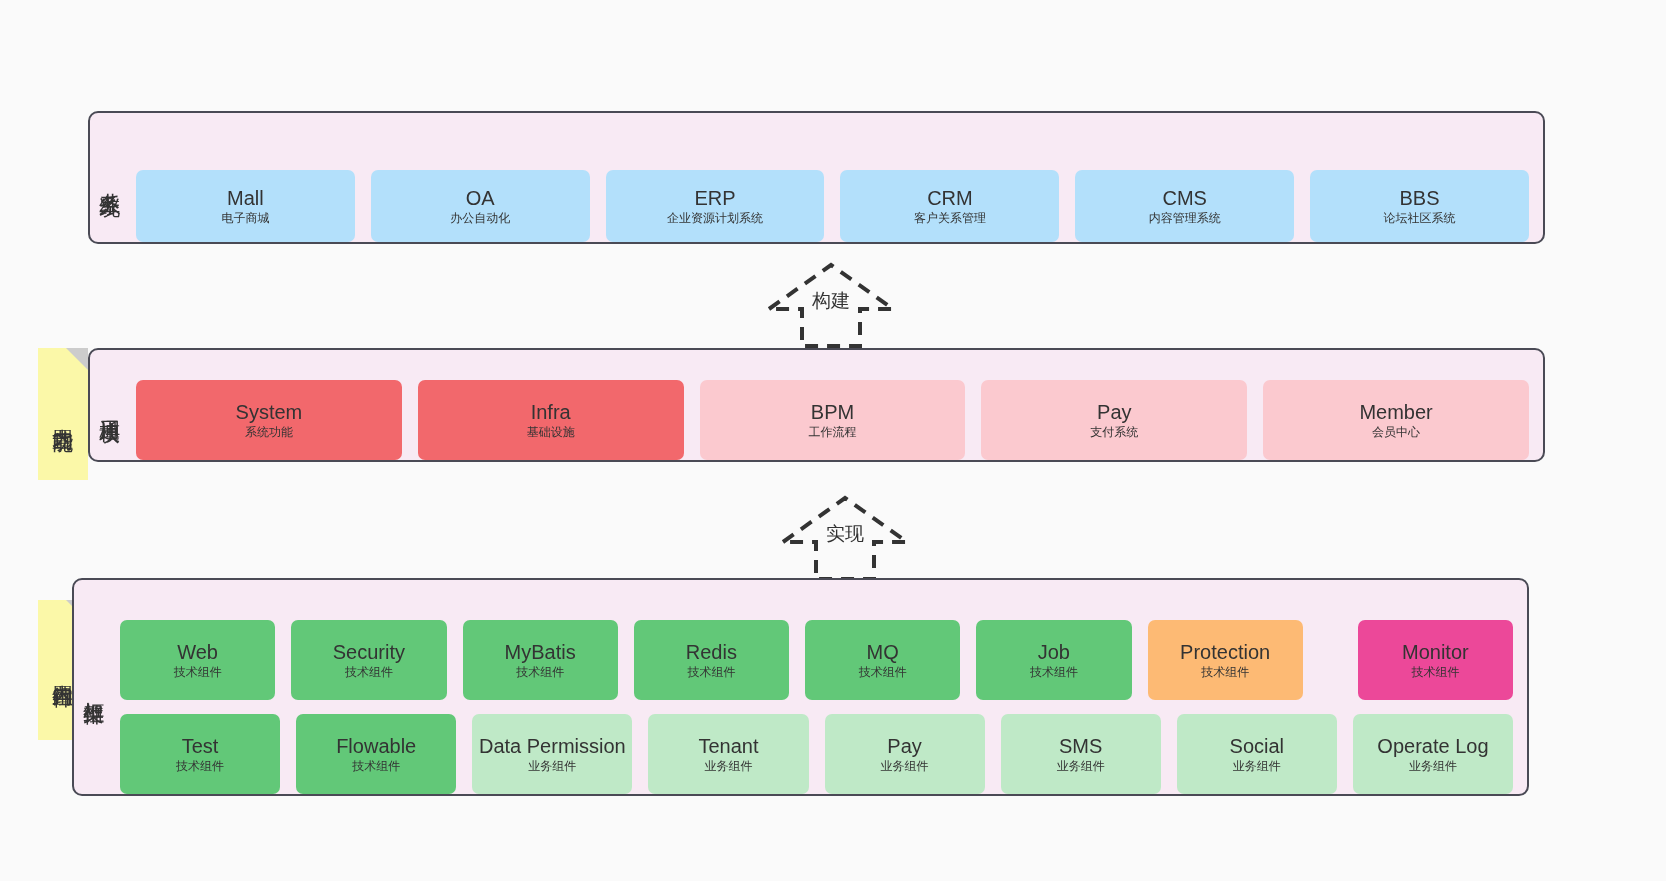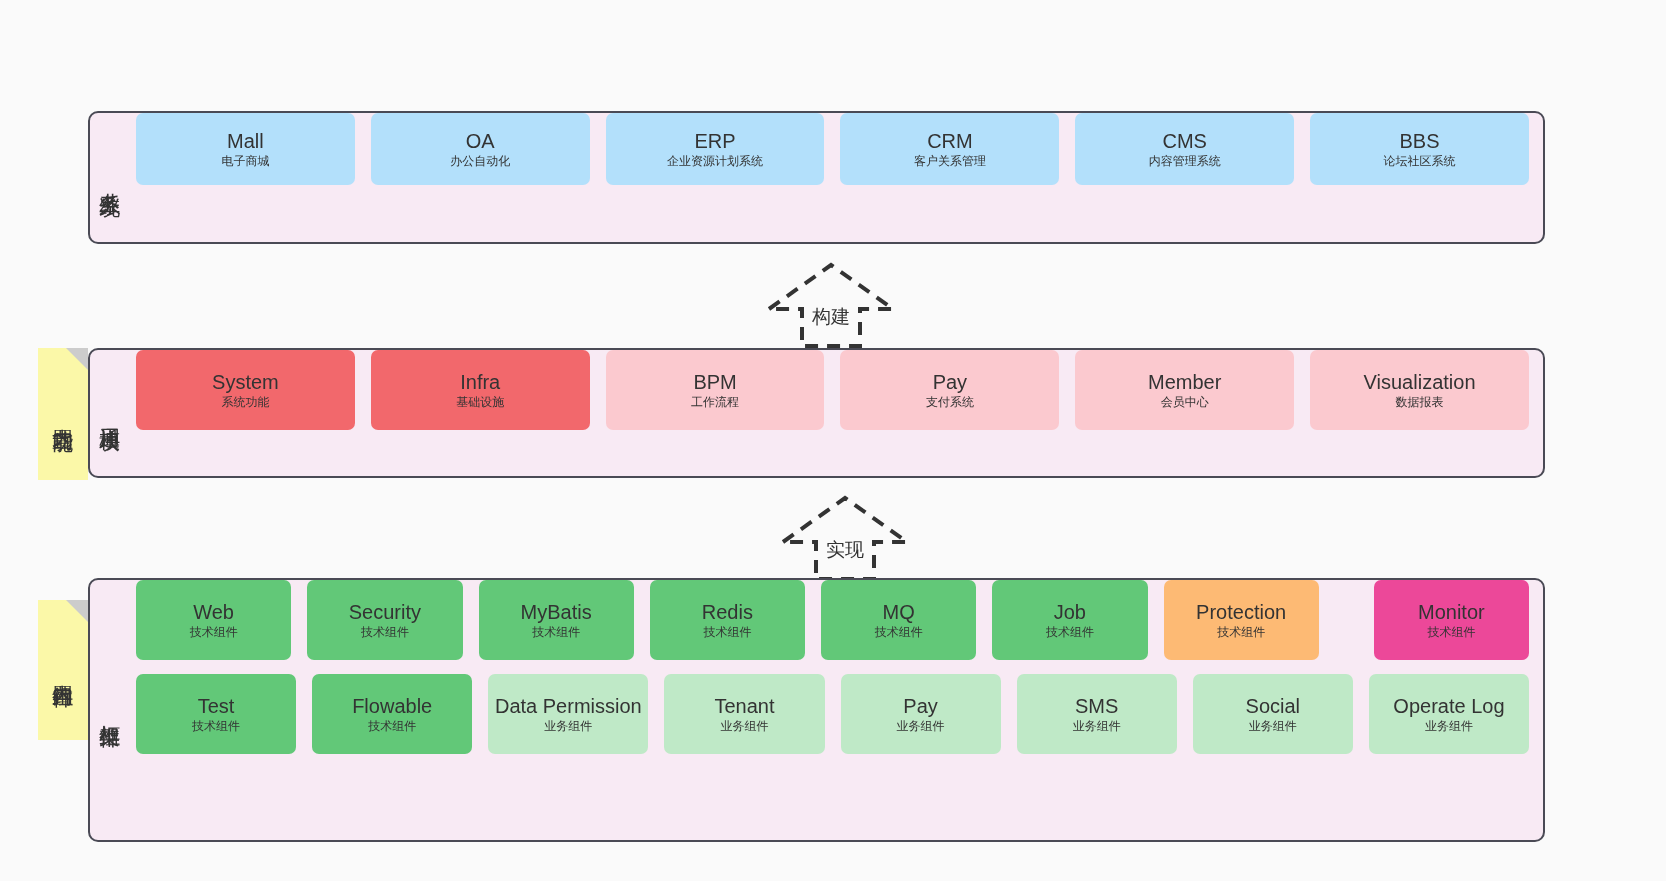--- a/index.html
+++ b/index.html
@@ -32,21 +32,21 @@
     font-size:21px;
     line-height:1.22;
     color:#333;
     writing-mode:vertical-rl;
     letter-spacing:1px;
     white-space:nowrap;
   }
   .layer-body{
     flex:1 1 auto;
     display:flex;
-    align-items:flex-start;
+    align-items:flex-end;
     padding:0 14px 0 6px;
     gap:0;
   }
   .rowwrap{
     flex:1 1 auto;
     display:flex;
     flex-direction:column;
     justify-content:center;
     gap:14px;
   }
@@ -65,22 +65,22 @@
     text-align:center;
     line-height:1.22;
     box-sizing:border-box;
     padding:4px 6px;
   }
   .cell .en{font-size:20px;}
   .cell .cn{font-size:12px;}
 
   
   #layer-business{left:88px;  top:111px; width:1457px; height:133px;}
-  #layer-common{  left:88px;  top:348px; width:1457px; height:130px;}
-  #layer-framework{left:88px; top:578px; width:1457px; height:264px;}
+  #layer-common{  left:88px;  top:348px; width:1457px; height:114px;}
+  #layer-framework{left:72px; top:578px; width:1457px; height:218px;}
 
   #layer-business .cell{height:72px;background:#b3e0fb;}
   #layer-common   .cell{height:80px;}
   #layer-framework .cell{height:80px;}
 
   
   .sticky{
     position:absolute;
     background:#fbf8a8;
     box-shadow:0 0 0 0 transparent;
@@ -103,21 +103,21 @@
   }
   #sticky-common{left:38px;  top:348px; width:50px; height:132px;}
   #sticky-framework{left:38px;top:600px; width:50px; height:140px;}
 
   
   .arrow{position:absolute;}
   .arrow .lbl{
     position:absolute;
     left:50%;
     transform:translateX(-50%);
-    top:44px;
+    top:28px;
     font-size:19px;
     color:#333;
     background:transparent;
     white-space:nowrap;
   }
   #arrow-build{left:756px; top:260px; width:150px; height:88px;}
   #arrow-impl{ left:770px; top:493px; width:150px; height:88px;}
 </style>
 </head>
 <body>
@@ -187,24 +187,20 @@
               <div class="cn">工作流程</div>
             </div>
             <div class="cell" style="background: rgb(251, 201, 207);">
               <div class="en">Pay</div>
               <div class="cn">支付系统</div>
             </div>
             <div class="cell" style="background: rgb(251, 201, 207);">
               <div class="en">Member</div>
               <div class="cn">会员中心</div>
             </div>
-            <div class="cell" style="background: rgb(251, 201, 207);">
-              <div class="en">Visualization</div>
-              <div class="cn">数据报表</div>
-            </div>
           </div>
       </div>
     </div>
   </div>
 
   <div class="arrow" id="arrow-impl">
     <svg width="150" height="88" viewBox="0 0 150 88">
       <path d="M 13 49 L 75 5 L 137 49 L 104 49 L 104 86 L 46 86 L 46 49 Z" fill="none" stroke="#333333" stroke-width="4" stroke-dasharray="13,9" stroke-linejoin="miter"></path>
     </svg>
     <span class="lbl">实现</span>

